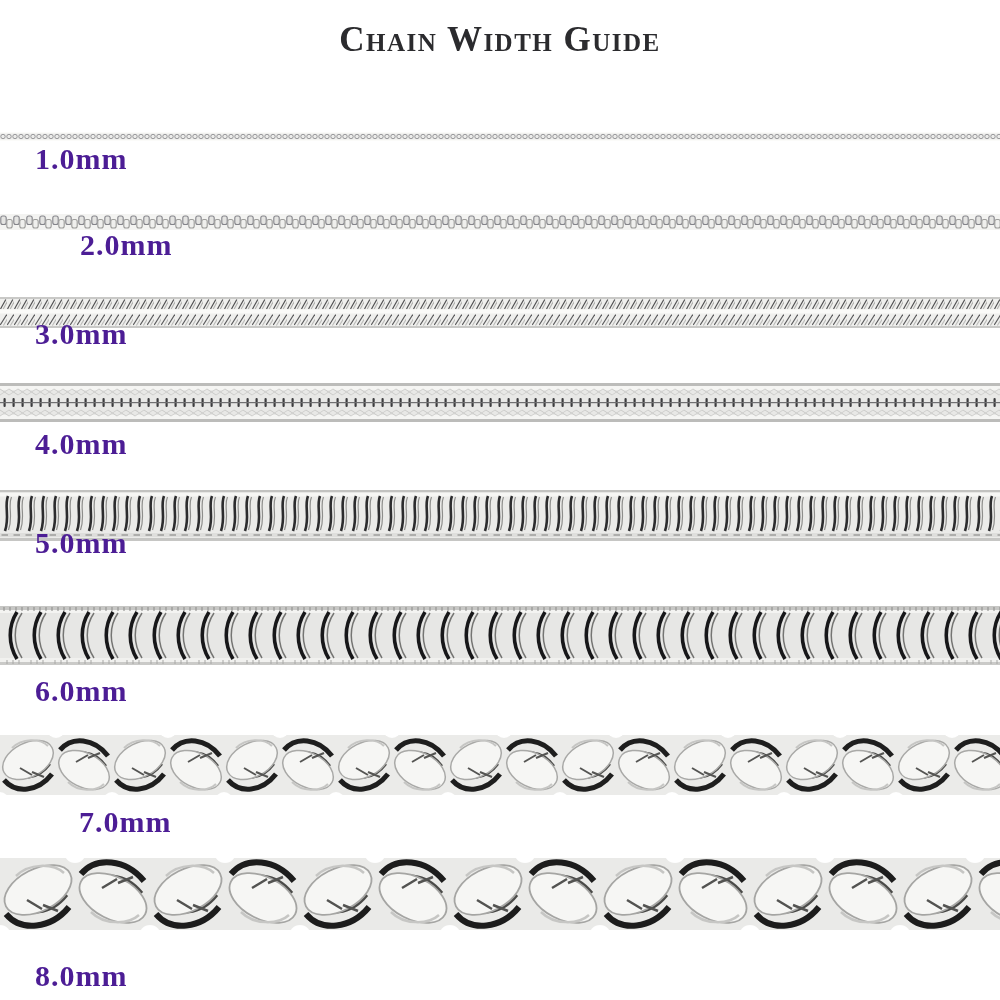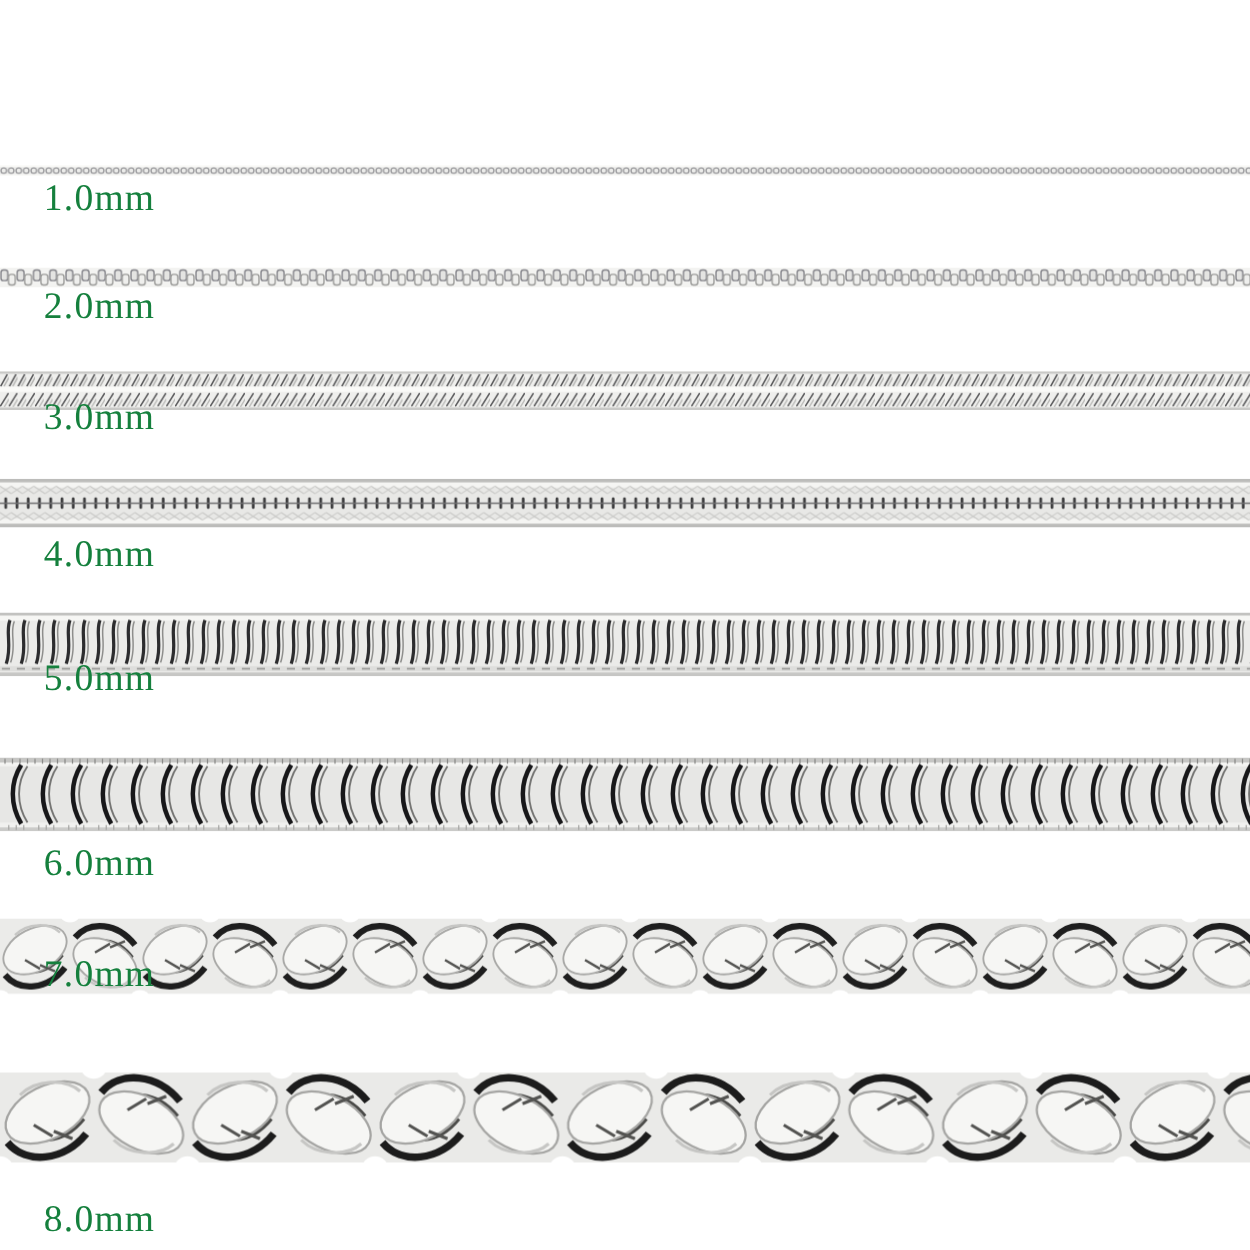--- a/index.html
+++ b/index.html
@@ -28,38 +28,39 @@
     position: absolute;
     left: 0; width: 1000px;
     display: block;
   }
   .size-label {
     position: absolute;
     left: 35px;
     font-size: 30px;
     line-height: 32px;
     letter-spacing: 1px;
-    color: #15803d;
-    font-weight: 400;
+    color: #4c1d95;
+    font-weight: 700;
   }
   
   #c1 { top: 132px; } #l1 { top: 143px; }
-  #c2 { top: 214px; } #l2 { top: 229px; }
+  #c2 { top: 214px; } #l2 { top: 229px; margin-left: 45px; }
   #c3 { top: 297px; } #l3 { top: 318px; }
   #c4 { top: 383px; } #l4 { top: 428px; }
   #c5 { top: 490px; } #l5 { top: 527px; }
   #c6 { top: 606px; } #l6 { top: 675px; }
-  #c7 { top: 728px; } #l7 { top: 764px; }
+  #c7 { top: 728px; } #l7 { top: 806px; margin-left: 44px; }
   #c8 { top: 850px; } #l8 { top: 960px; }
 </style>
 </head>
 <body>
 
 <div class="page">
 
+  <div class="title">Chain Width Guide</div>
 
   <svg id="c1" class="chain" height="9">
     <defs>
       <pattern id="p1" width="6" height="9" patternUnits="userSpaceOnUse">
         <rect width="6" height="9" fill="#ececea"></rect>
         <circle cx="3" cy="4.5" r="2.2" fill="none" stroke="#98989b" stroke-width="1"></circle>
         <rect x="0" y="0" width="6" height="1.4" fill="#fbfbf9"></rect>
         <rect x="0" y="7.6" width="6" height="1.4" fill="#fbfbf9"></rect>
       </pattern>
     </defs>

